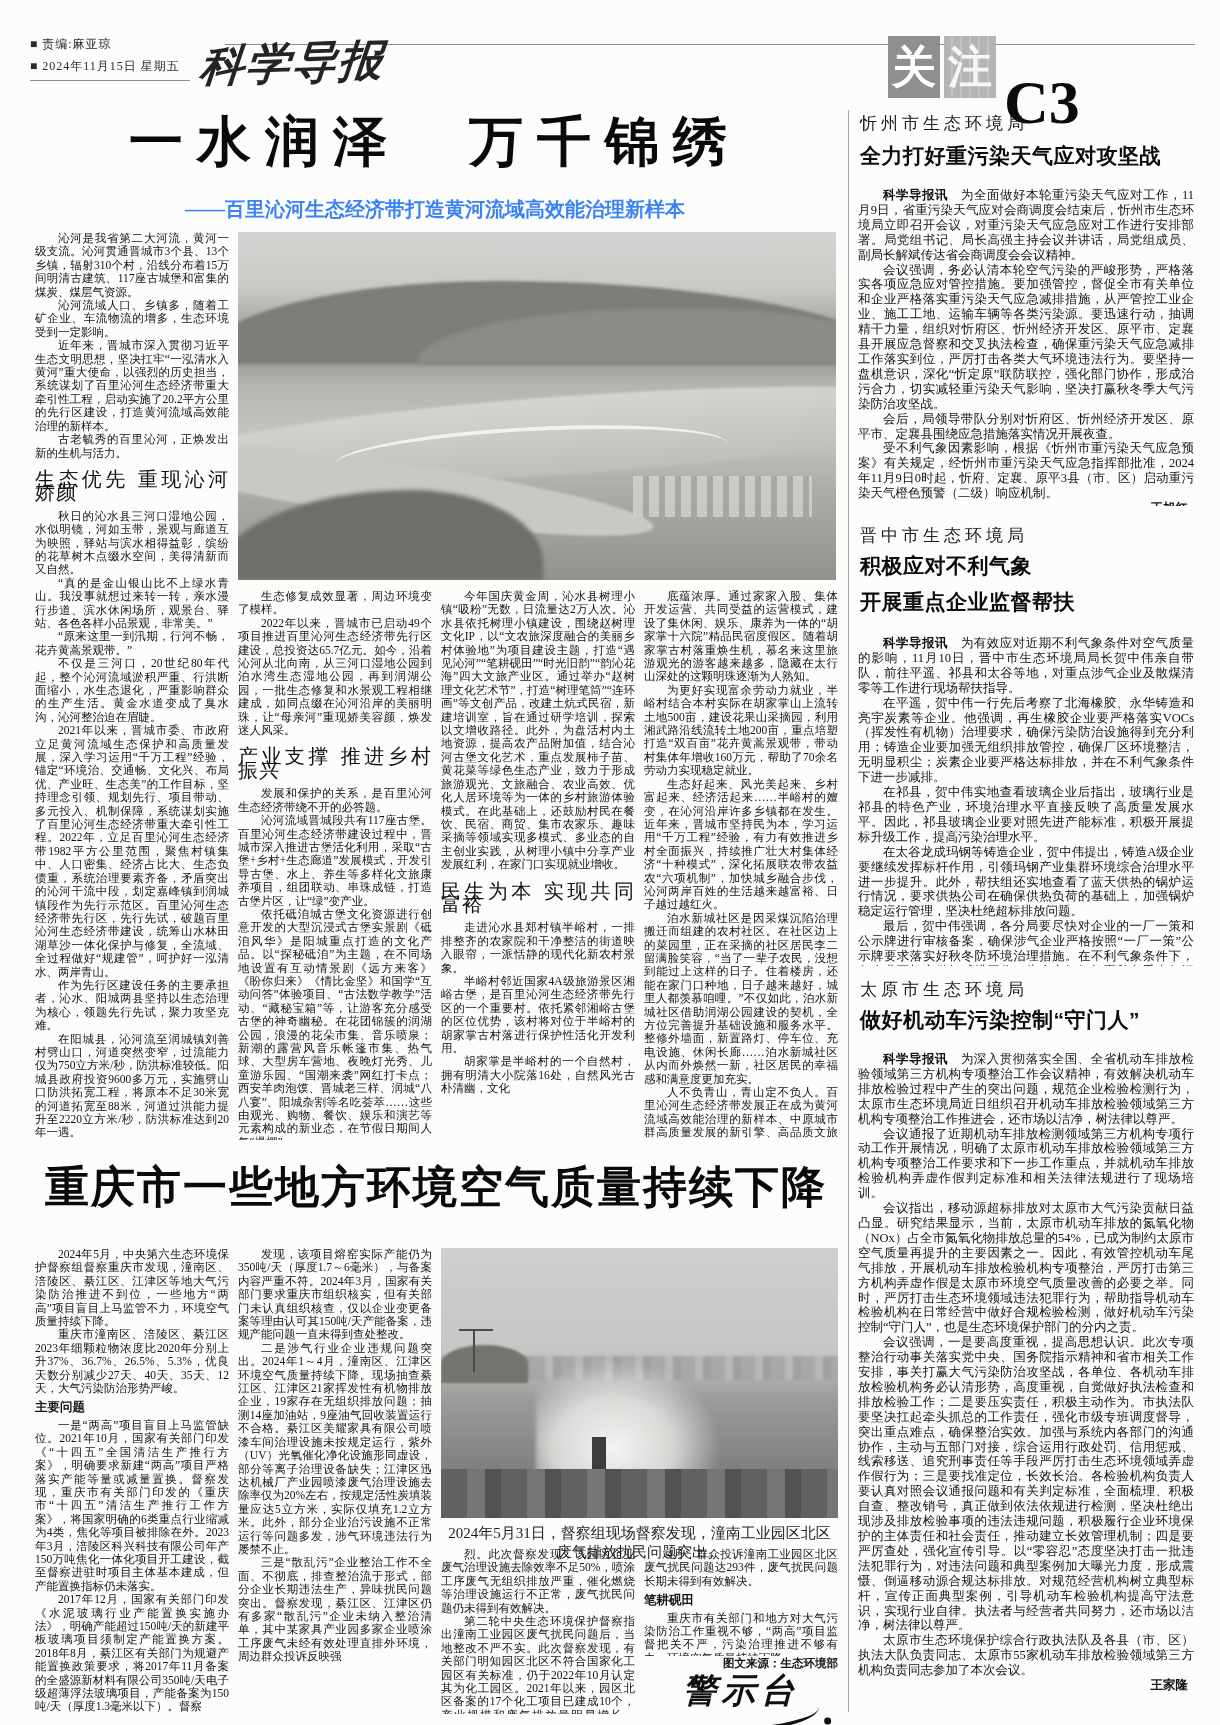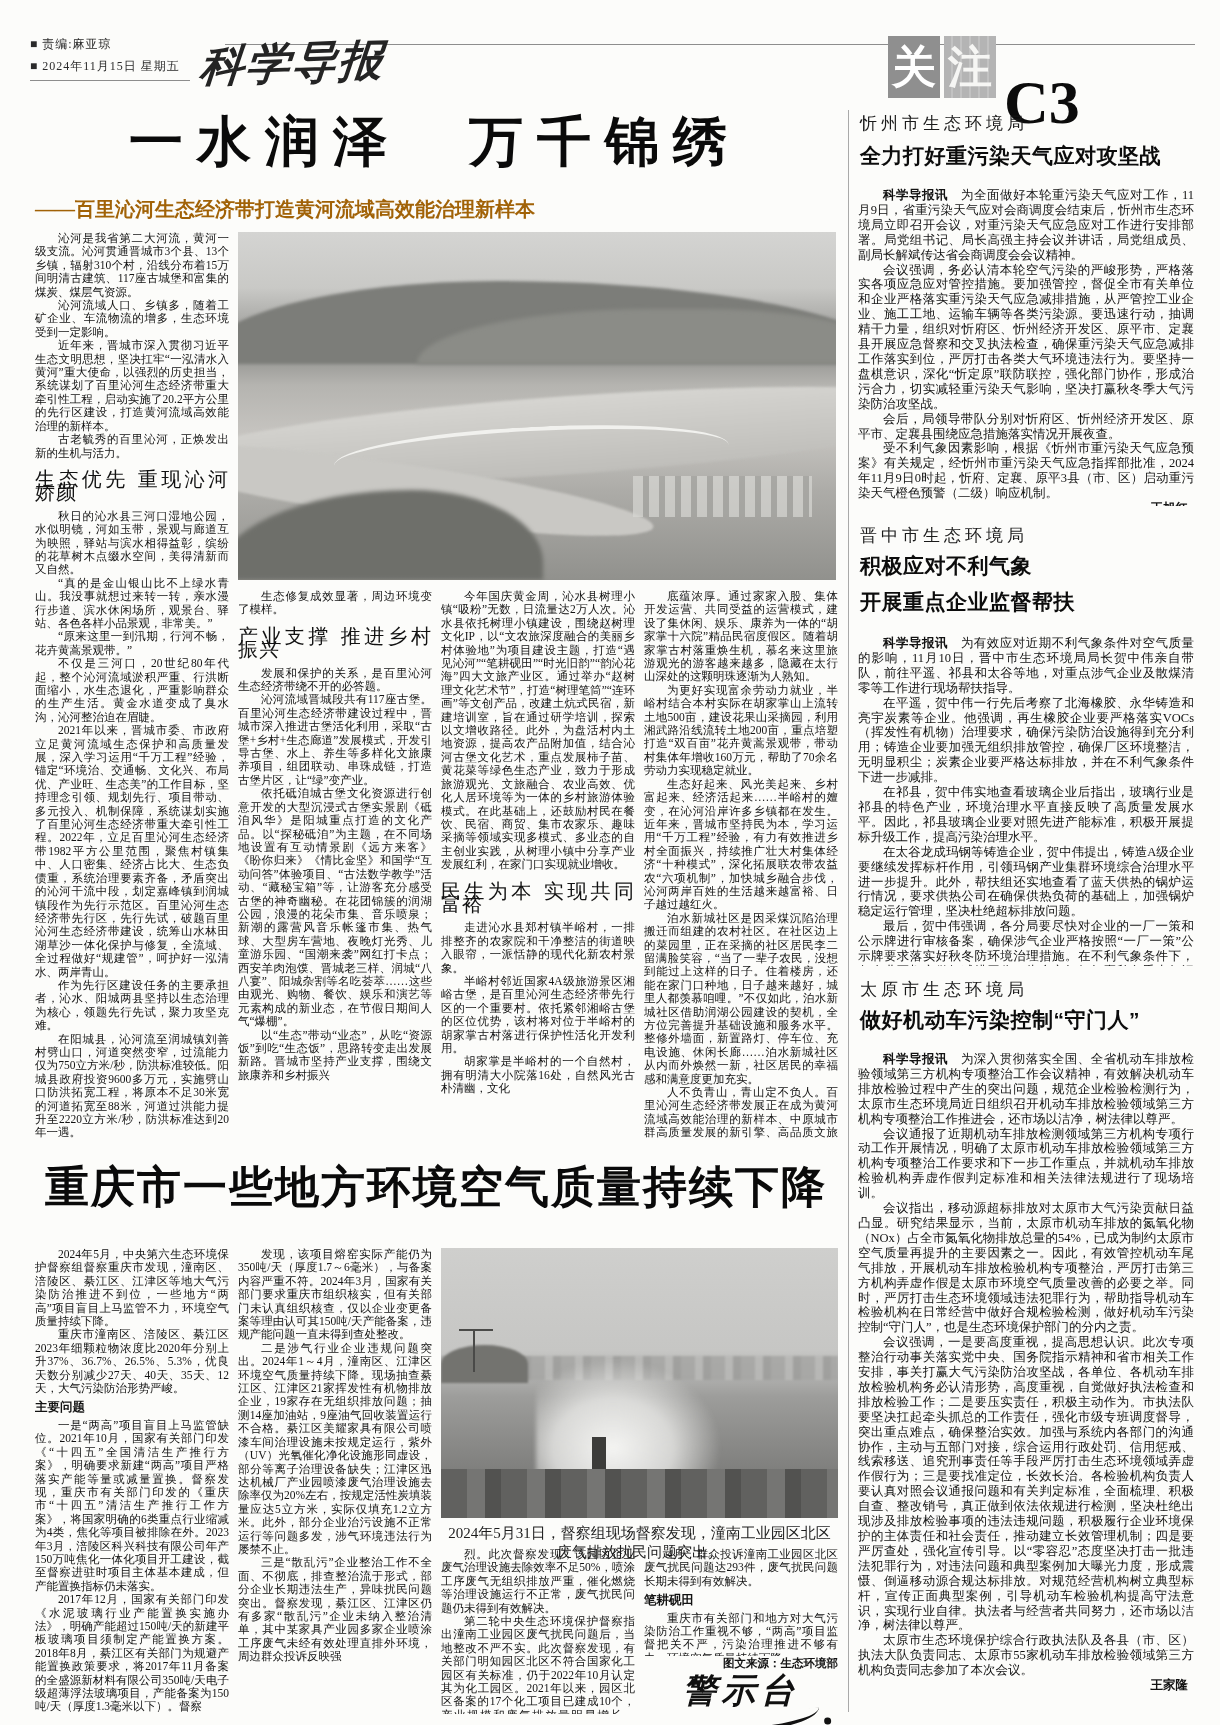--- a/index.html
+++ b/index.html
@@ -12,21 +12,21 @@
   .masthead{font-size:44px;font-weight:900;font-style:italic;letter-spacing:2px;color:#242424;
             font-family:"Liberation Serif",serif;transform:skewX(-7deg) rotate(-2deg);}
   .sec-box{width:52px;height:62px;text-align:center;font-family:"Liberation Sans","DejaVu Sans",sans-serif;
            font-weight:bold;font-size:44px;line-height:62px;color:#fff;}
   .sec-box.b1{background:#8f8f8f;}
   .sec-box.b2{background:repeating-linear-gradient(90deg,#b4b4b4 0 7px,#c2c2c2 7px 9px);color:#f6f6f4;}
   .page-no{font-size:62px;font-weight:900;font-family:"Liberation Serif",serif;color:#0b0b0b;}
   
   .main-hl{width:800px;text-align:center;font-family:"Liberation Sans","DejaVu Sans",sans-serif;
            font-weight:900;font-size:54px;letter-spacing:14px;color:#0a0a0a;white-space:nowrap;}
-  .main-sub{width:800px;text-align:left;font-size:20px;font-weight:600;color:#a16207;}
+  .main-sub{width:800px;text-align:center;font-size:20px;font-weight:600;color:#3b82f6;}
   .mcol,.bcol{width:194px;overflow:hidden;text-align:justify;font-size:11.5px;line-height:13.4px;}
   .scol{width:336px;overflow:hidden;text-align:justify;font-size:12.5px;line-height:14.9px;}
   .blk{margin:0;}
   .blk-p,.blk-lead{text-indent:2em;}
   .blk-byline{text-align:right;font-weight:bold;padding-right:6px;}
   .blk-source{text-align:right;font-weight:bold;}
   .mcol .blk-h{font-family:"Liberation Sans","DejaVu Sans",sans-serif;font-weight:normal;font-size:20px;
                letter-spacing:1px;margin:13px 0 10px;text-indent:0;}
   .bcol .blk-h{font-family:"Liberation Sans","DejaVu Sans",sans-serif;font-weight:bold;font-size:12.5px;
                margin:6px 0 4px;text-indent:0;}
@@ -114,20 +114,21 @@
       <p class="blk blk-p">“真的是金山银山比不上绿水青山。我没事就想过来转一转，亲水漫行步道、滨水休闲场所，观景台、驿站、各色各样小品景观，非常美。”</p>
       <p class="blk blk-p">“原来这里一到汛期，行河不畅，花卉黄蒿景观带。”</p>
       <p class="blk blk-p">不仅是三河口，20世纪80年代起，整个沁河流域淤积严重、行洪断面缩小，水生态退化，严重影响群众的生产生活。黄金水道变成了臭水沟，沁河整治迫在眉睫。</p>
       <p class="blk blk-p">2021年以来，晋城市委、市政府立足黄河流域生态保护和高质量发展，深入学习运用“千万工程”经验，锚定“环境治、交通畅、文化兴、布局优、产业旺、生态美”的工作目标，坚持理念引领、规划先行、项目带动、多元投入、机制保障，系统谋划实施了百里沁河生态经济带重大牵引性工程。2022年，立足百里沁河生态经济带1982平方公里范围，聚焦村镇集中、人口密集、经济占比大、生态负债重，系统治理要素齐备，矛盾突出的沁河干流中段，划定嘉峰镇到润城镇段作为先行示范区。百里沁河生态经济带先行区，先行先试，破题百里沁河生态经济带建设，统筹山水林田湖草沙一体化保护与修复，全流域、全过程做好“规建管”，呵护好一泓清水、两岸青山。</p>
       <p class="blk blk-p">作为先行区建设任务的主要承担者，沁水、阳城两县坚持以生态治理为核心，领题先行先试，聚力攻坚克难。</p>
       <p class="blk blk-p">在阳城县，沁河流至润城镇刘善村劈山口，河道突然变窄，过流能力仅为750立方米/秒，防洪标准较低。阳城县政府投资9600多万元，实施劈山口防洪拓宽工程，将原本不足30米宽的河道拓宽至88米，河道过洪能力提升至2220立方米/秒，防洪标准达到20年一遇。</p>
       <p class="blk blk-p">沁水县三河口节点水生态综合治理项目是百里沁河生态经济带先行区的重点项目，通过清淤疏浚、生态修复和新建蓄水闸、观景塔、跨河桥等措施，防洪能力得到提升，</p>
     </div>
   <div class="abs mcol" style="left:238px;top:590px;height:550px;">
       <p class="blk blk-p">生态修复成效显著，周边环境变了模样。</p>
+      <p class="blk blk-p">2022年以来，晋城市已启动49个项目推进百里沁河生态经济带先行区建设，总投资达65.7亿元。如今，沿着沁河从北向南，从三河口湿地公园到泊水湾生态湿地公园，再到润湖公园，一批生态修复和水景观工程相继建成，如同点缀在沁河沿岸的美丽明珠，让“母亲河”重现娇美容颜，焕发迷人风采。</p>
       <h3 class="blk blk-h">产业支撑 推进乡村振兴</h3>
       <p class="blk blk-p">发展和保护的关系，是百里沁河生态经济带绕不开的必答题。</p>
       <p class="blk blk-p">沁河流域晋城段共有117座古堡。百里沁河生态经济带建设过程中，晋城市深入推进古堡活化利用，采取“古堡+乡村+生态廊道”发展模式，开发引导古堡、水上、养生等多样化文旅康养项目，组团联动、串珠成链，打造古堡片区，让“绿”变产业。</p>
       <p class="blk blk-p">依托砥洎城古堡文化资源进行创意开发的大型沉浸式古堡实景剧《砥洎风华》是阳城重点打造的文化产品。以“探秘砥洎”为主题，在不同场地设置有互动情景剧《远方来客》《盼你归来》《情比金坚》和国学“互动问答”体验项目、“古法数学教学”活动、“藏秘宝箱”等，让游客充分感受古堡的神奇幽秘。在花团锦簇的润湖公园，浪漫的花朵市集、音乐喷泉；新潮的露营风音乐帐篷市集、热气球、大型房车营地、夜晚灯光秀、儿童游乐园、“国潮来袭”网红打卡点；西安羊肉泡馍、晋城老三样、润城“八八宴”、阳城杂割等名吃荟萃……这些由观光、购物、餐饮、娱乐和演艺等元素构成的新业态，在节假日期间人气“爆棚”。</p>
       <p class="blk blk-p">以“生态”带动“业态”，从吃“资源饭”到吃“生态饭”，思路转变走出发展新路。晋城市坚持产业支撑，围绕文旅康养和乡村振兴</p>
     </div>
   <div class="abs mcol" style="left:441px;top:590px;height:550px;">
       <p class="blk blk-p">今年国庆黄金周，沁水县树理小镇“吸粉”无数，日流量达2万人次。沁水县依托树理小镇建设，围绕赵树理文化IP，以“文农旅深度融合的美丽乡村体验地”为项目建设主题，打造“遇见沁河”“笔耕砚田”“时光旧韵”“韵沁花海”四大文旅产业区。通过举办“赵树理文化艺术节”，打造“树理笔筒”“连环画”等文创产品，改建土炕式民宿，新建培训室，旨在通过研学培训，探索以文增收路径。此外，为盘活村内土地资源，提高农产品附加值，结合沁河古堡文化艺术，重点发展柿子苗、黄花菜等绿色生态产业，致力于形成旅游观光、文旅融合、农业高效、优化人居环境等为一体的乡村旅游体验模式。在此基础上，还鼓励村民在餐饮、民宿、商贸、集市农家乐、趣味采摘等领域实现多模式、多业态的自主创业实践，从树理小镇中分享产业发展红利，在家门口实现就业增收。</p>
       <h3 class="blk blk-h">民生为本 实现共同富裕</h3>
       <p class="blk blk-p">走进沁水县郑村镇半峪村，一排排整齐的农家院和干净整洁的街道映入眼帘，一派恬静的现代化新农村景象。</p>

